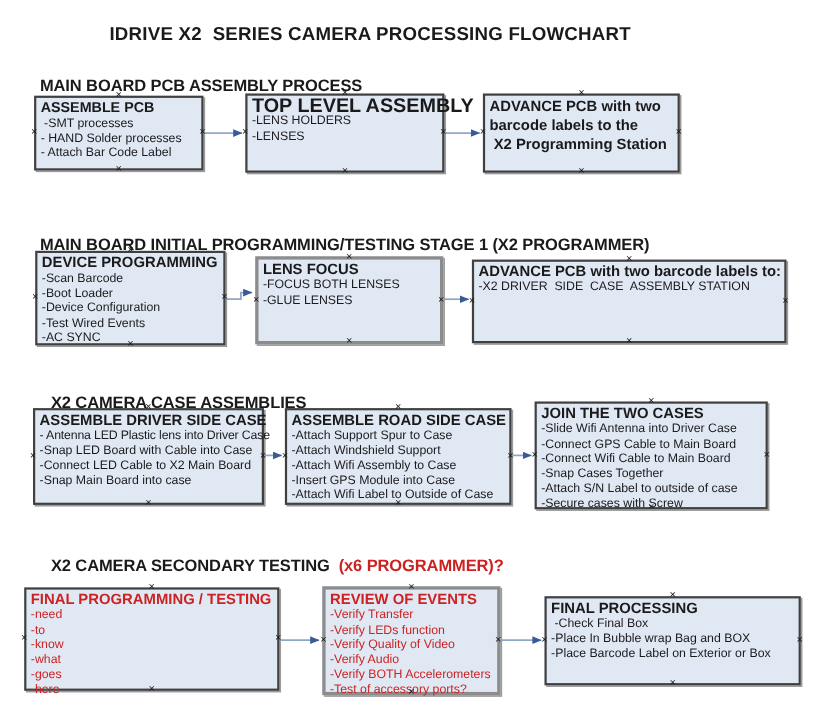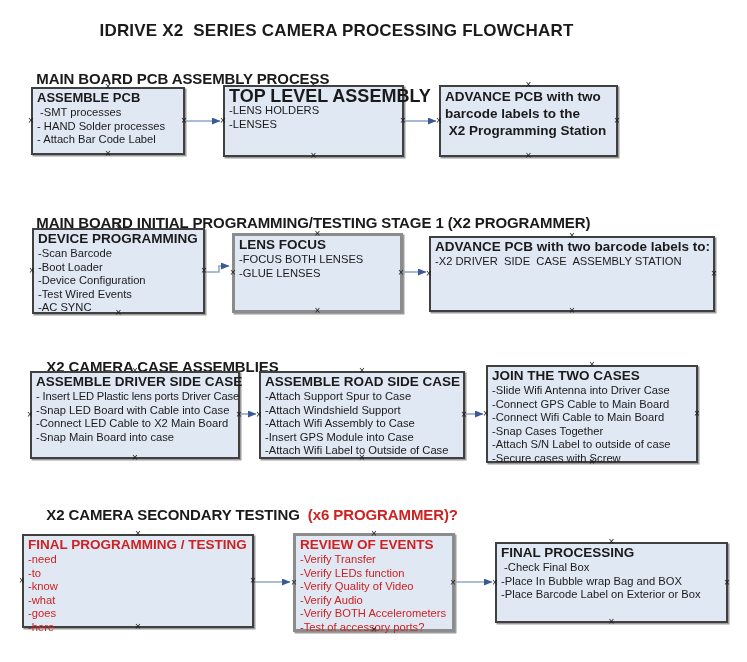--- a/index.html
+++ b/index.html
@@ -131,21 +131,21 @@
 
   <div class="section-heading" style="left:30px;top:341px;">
     <span>X2 CAMERA CASE ASSEMBLIES</span></div>
 
   <div class="box" style="left:30px;top:371px;width:210px;height:88px;">
     <span class="cp cp-t">×</span>
     <span class="cp cp-b">×</span>
     <span class="cp cp-l">×</span>
     <span class="cp cp-r">×</span>
     <div class="box-heading">ASSEMBLE DRIVER SIDE CASE</div>
-    <div class="box-item" style="letter-spacing:-.15px;">- Insert LED Plastic lens ports Driver Case</div>
+    <div class="box-item" style="letter-spacing:-.15px;">- Antenna LED Plastic lens into Driver Case</div>
     <div class="box-item">-Snap LED Board with Cable into Case</div>
     <div class="box-item">-Connect LED Cable to X2 Main Board</div>
     <div class="box-item">-Snap Main Board into case</div>
   </div>
 
   <div class="box" style="left:259px;top:371px;width:206px;height:88px;">
     <span class="cp cp-t">×</span>
     <span class="cp cp-b">×</span>
     <span class="cp cp-l">×</span>
     <span class="cp cp-r">×</span>

